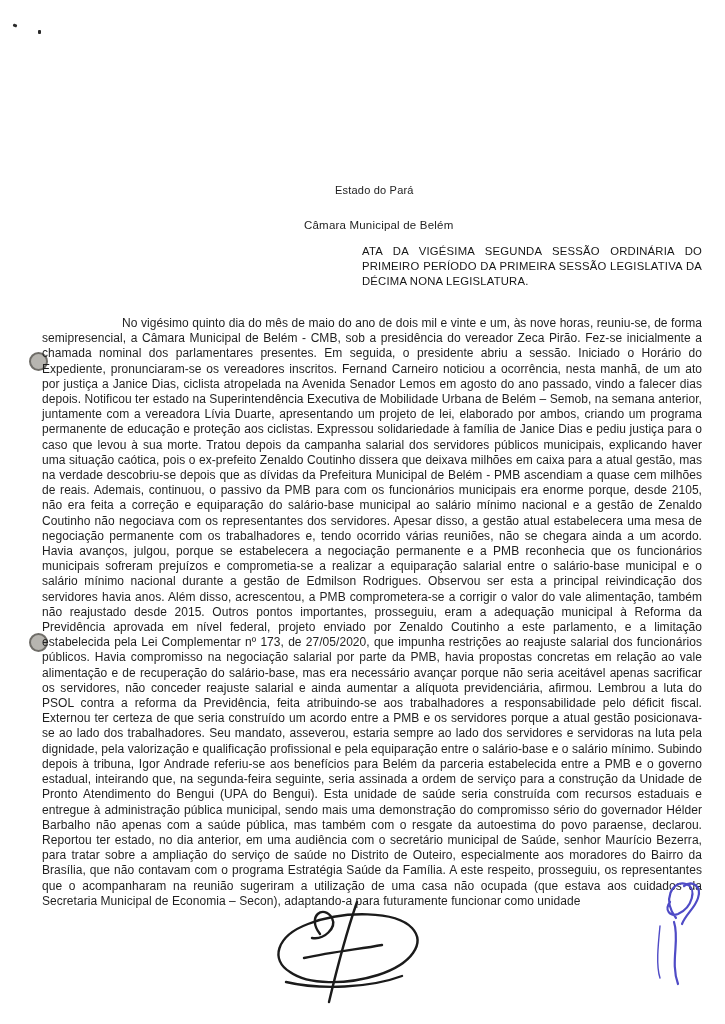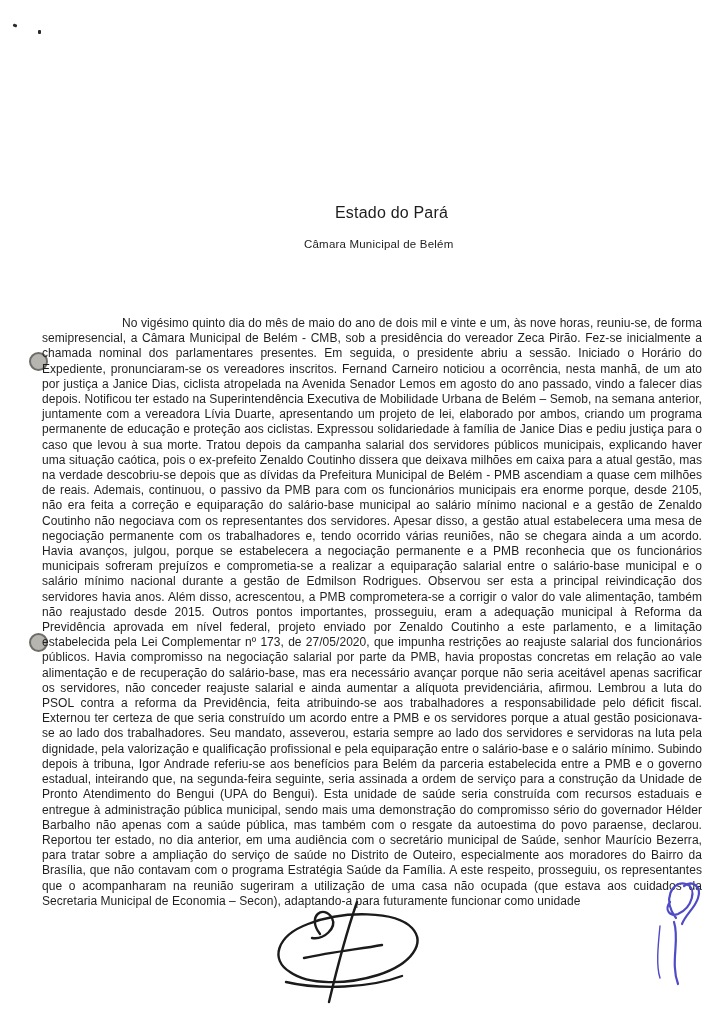--- a/index.html
+++ b/index.html
@@ -19,22 +19,22 @@
     position:absolute;left:29px;width:19px;height:19px;
     border-radius:50%;
     background:#b7b5b0;
     border:2.5px solid #6f6d68;
     box-sizing:border-box;
   }
   .hole-punch-top{top:352px;}
   .hole-punch-bottom{top:633px;}
   
   .emblem{position:absolute;left:356px;top:120px;width:34px;height:56px;}
-  .org-state{position:absolute;left:335px;top:204px;font-size:16px;letter-spacing:.2px;}
-  .org-institution{position:absolute;left:304px;top:219px;font-size:11.5px;letter-spacing:.2px;margin-top:19px;}
+  .org-state{position:absolute;left:335px;top:184px;font-size:11px;letter-spacing:.2px;}
+  .org-institution{position:absolute;left:304px;top:219px;font-size:11.5px;letter-spacing:.2px;}
   
   .session-title{
     position:absolute;left:362px;top:244px;width:340px;
     font-size:11.3px;line-height:15px;letter-spacing:.2px;
     text-align:justify;text-align-last:left;
     color:#161616;
   }
   
   .minutes-body{
     position:absolute;left:42px;top:316px;width:660px;
@@ -67,20 +67,21 @@
       <path d="M9 26 c6 -3 14 -3 18 1 c3 3 2 10 -2 15 c-3 4 -6 8 -9 9 c-3 -2 -7 -6 -9 -10 c-2 -5 -2 -12 2 -15 Z"></path>
       <path d="M13 32 l3 2 -2 3 -3 -2 Z" fill="#ffffff"></path>
       <path d="M20 40 l3 1 -1 4 -3 -1 Z" fill="#ffffff"></path>
       <path d="M15 47 l2 1 -1 3 -2 -1 Z" fill="#ffffff"></path>
     </g>
   </svg>
 
   <div class="org-state">Estado do Pará</div>
   <div class="org-institution">Câmara Municipal de Belém</div>
 
+  <div class="session-title">ATA DA VIGÉSIMA SEGUNDA SESSÃO ORDINÁRIA DO PRIMEIRO PERÍODO DA PRIMEIRA SESSÃO LEGISLATIVA DA DÉCIMA NONA LEGISLATURA.</div>
 
   <div class="minutes-body">No vigésimo quinto dia do mês de maio do ano de dois mil e vinte e um, às nove horas, reuniu-se, de forma semipresencial, a Câmara Municipal de Belém - CMB, sob a presidência do vereador Zeca Pirão. Fez-se inicialmente a chamada nominal dos parlamentares presentes. Em seguida, o presidente abriu a sessão. Iniciado o Horário do Expediente, pronunciaram-se os vereadores inscritos. Fernand Carneiro noticiou a ocorrência, nesta manhã, de um ato por justiça a Janice Dias, ciclista atropelada na Avenida Senador Lemos em agosto do ano passado, vindo a falecer dias depois. Notificou ter estado na Superintendência Executiva de Mobilidade Urbana de Belém – Semob, na semana anterior, juntamente com a vereadora Lívia Duarte, apresentando um projeto de lei, elaborado por ambos, criando um programa permanente de educação e proteção aos ciclistas. Expressou solidariedade à família de Janice Dias e pediu justiça para o caso que levou à sua morte. Tratou depois da campanha salarial dos servidores públicos municipais, explicando haver uma situação caótica, pois o ex-prefeito Zenaldo Coutinho dissera que deixava milhões em caixa para a atual gestão, mas na verdade descobriu-se depois que as dívidas da Prefeitura Municipal de Belém - PMB ascendiam a quase cem milhões de reais. Ademais, continuou, o passivo da PMB para com os funcionários municipais era enorme porque, desde 2105, não era feita a correção e equiparação do salário-base municipal ao salário mínimo nacional e a gestão de Zenaldo Coutinho não negociava com os representantes dos servidores. Apesar disso, a gestão atual estabelecera uma mesa de negociação permanente com os trabalhadores e, tendo ocorrido várias reuniões, não se chegara ainda a um acordo. Havia avanços, julgou, porque se estabelecera a negociação permanente e a PMB reconhecia que os funcionários municipais sofreram prejuízos e comprometia-se a realizar a equiparação salarial entre o salário-base municipal e o salário mínimo nacional durante a gestão de Edmilson Rodrigues. Observou ser esta a principal reivindicação dos servidores havia anos. Além disso, acrescentou, a PMB comprometera-se a corrigir o valor do vale alimentação, também não reajustado desde 2015. Outros pontos importantes, prosseguiu, eram a adequação municipal à Reforma da Previdência aprovada em nível federal, projeto enviado por Zenaldo Coutinho a este parlamento, e a limitação estabelecida pela Lei Complementar nº 173, de 27/05/2020, que impunha restrições ao reajuste salarial dos funcionários públicos. Havia compromisso na negociação salarial por parte da PMB, havia propostas concretas em relação ao vale alimentação e de recuperação do salário-base, mas era necessário avançar porque não seria aceitável apenas sacrificar os servidores, não conceder reajuste salarial e ainda aumentar a alíquota previdenciária, afirmou. Lembrou a luta do PSOL contra a reforma da Previdência, feita atribuindo-se aos trabalhadores a responsabilidade pelo déficit fiscal. Externou ter certeza de que seria construído um acordo entre a PMB e os servidores porque a atual gestão posicionava-se ao lado dos trabalhadores. Seu mandato, asseverou, estaria sempre ao lado dos servidores e servidoras na luta pela dignidade, pela valorização e qualificação profissional e pela equiparação entre o salário-base e o salário mínimo. Subindo depois à tribuna, Igor Andrade referiu-se aos benefícios para Belém da parceria estabelecida entre a PMB e o governo estadual, inteirando que, na segunda-feira seguinte, seria assinada a ordem de serviço para a construção da Unidade de Pronto Atendimento do Bengui (UPA do Bengui). Esta unidade de saúde seria construída com recursos estaduais e entregue à administração pública municipal, sendo mais uma demonstração do compromisso sério do governador Hélder Barbalho não apenas com a saúde pública, mas também com o resgate da autoestima do povo paraense, declarou. Reportou ter estado, no dia anterior, em uma audiência com o secretário municipal de Saúde, senhor Maurício Bezerra, para tratar sobre a ampliação do serviço de saúde no Distrito de Outeiro, especialmente aos moradores do Bairro da Brasília, que não contavam com o programa Estratégia Saúde da Família. A este respeito, prosseguiu, os representantes que o acompanharam na reunião sugeriram a utilização de uma casa não ocupada (que estava aos cuidados da Secretaria Municipal de Economia – Secon), adaptando-a para futuramente funcionar como unidade</div>
 
   <svg class="signature-black" viewBox="0 0 172 112" aria-hidden="true">
     <g stroke-width="2.4" stroke="#1b1b1b">
       <path d="M30 74 C10 62 16 38 48 26 C84 12 136 13 152 30 C166 45 152 66 118 77 C86 87 48 87 30 74 Z"></path>
       <path d="M97 4 C88 30 78 66 69 104"></path>
       <path d="M60 36 C46 18 64 6 72 20 C77 30 64 42 52 40"></path>
       <path d="M44 60 C72 54 100 51 122 47"></path>
       <path d="M26 84 C60 92 110 90 142 78"></path>

